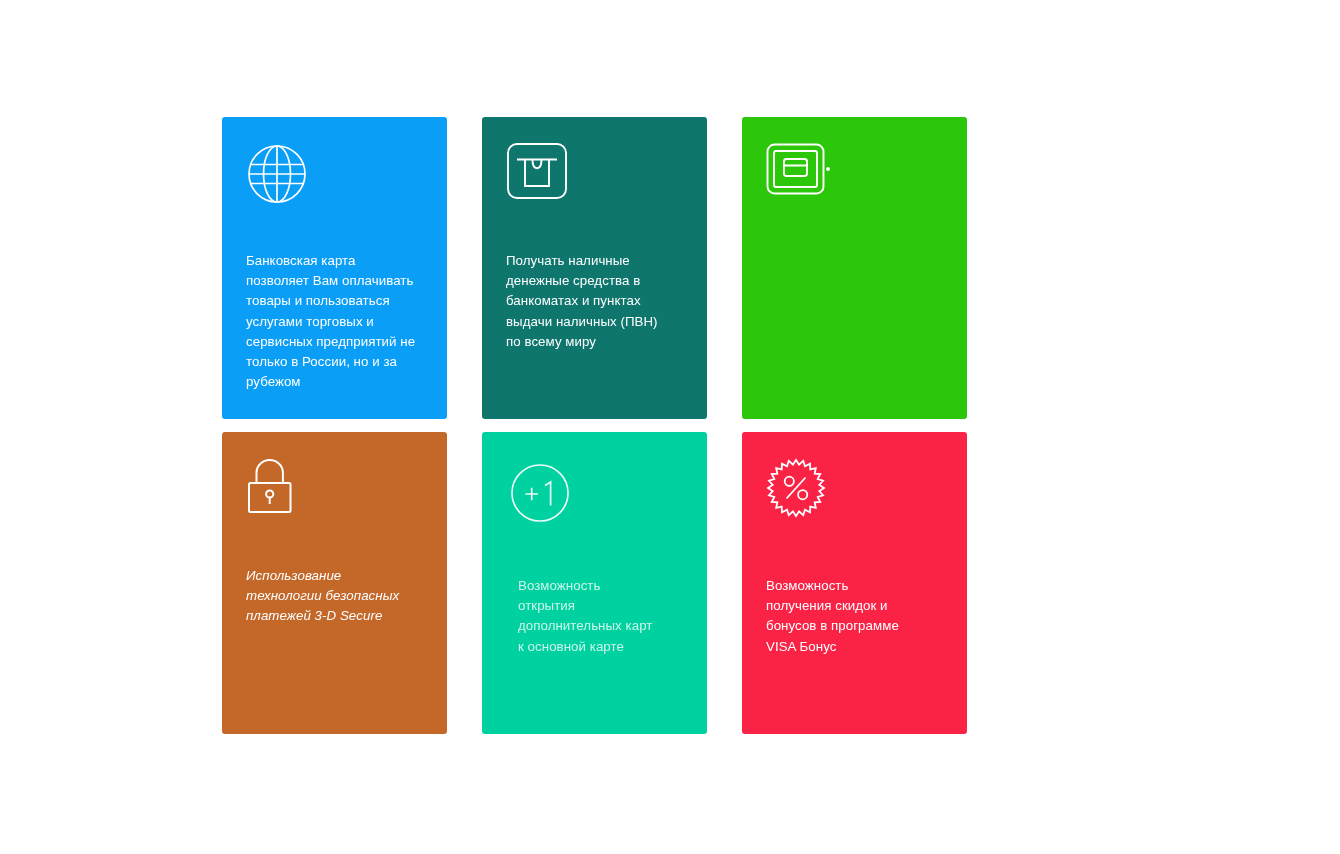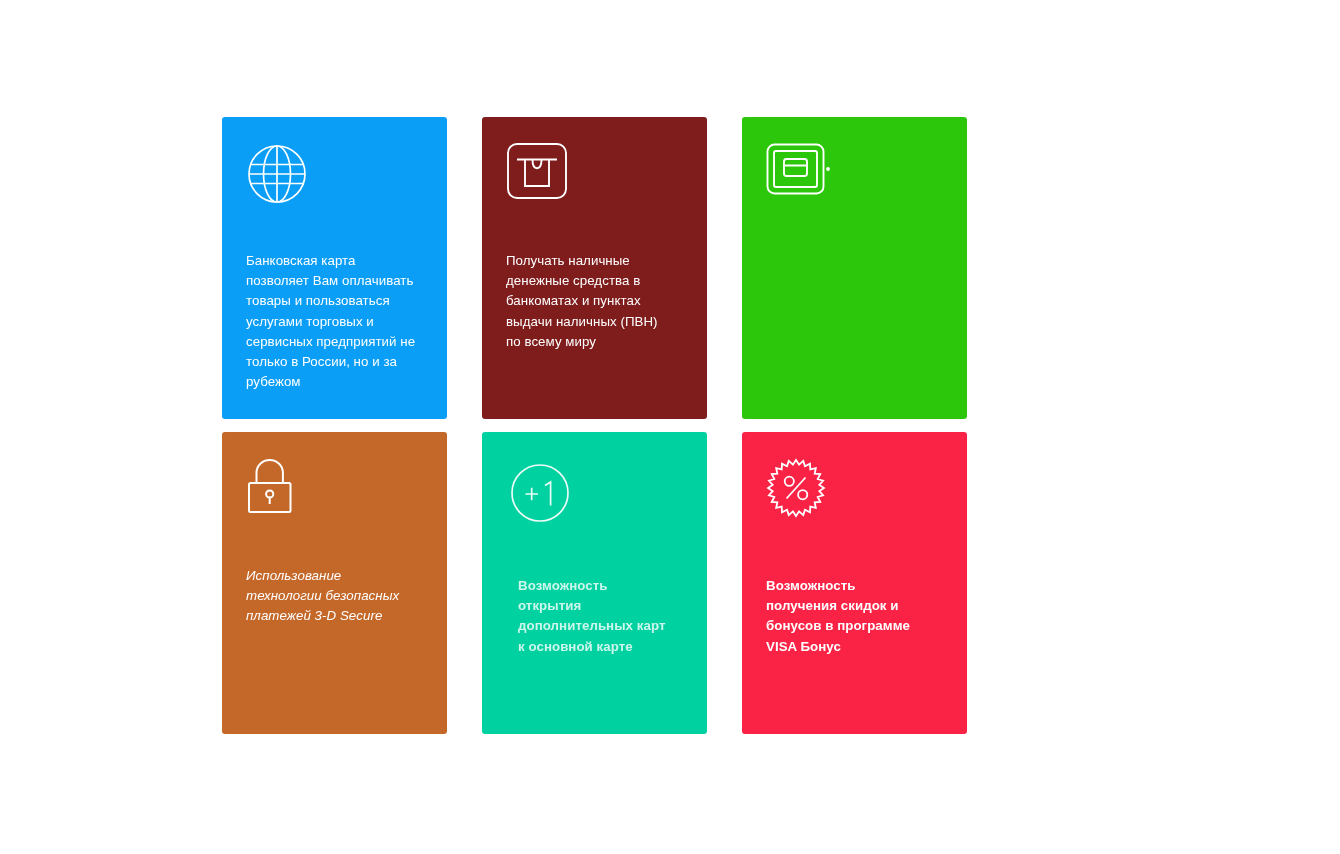--- a/index.html
+++ b/index.html
@@ -66,21 +66,20 @@
     color: rgba(255,255,255,0.80);
   }
   .benefit-card.soft .card-icon {
     left: 29px;
     top: 32px;
   }
 
   
   .row2 .card-text {
     top: 144px;
-    font-weight: bold;
   }
   .benefit-card.soft .card-text {
     top: 144px;
   }
 </style>
 </head>
 <body style="background: rgb(255, 255, 255);">
 
 <div id="benefits-grid">
 
@@ -97,21 +96,21 @@
     </span>
     <div class="card-text">Банковская карта
 позволяет Вам оплачивать
 товары и пользоваться
 услугами торговых и
 сервисных предприятий не
 только в России, но и за
 рубежом</div>
   </div>
 
-  <div class="benefit-card" style="background: #7f1d1d; text-decoration: underline;">
+  <div class="benefit-card" style="background: #0f766e; text-decoration: underline;">
     <span class="card-icon">
       <svg width="62" height="56" viewBox="0 0 62 56" fill="none" stroke="#ffffff" stroke-width="1.9">
         <rect x="2" y="1" width="58" height="54" rx="9"></rect>
         <line x1="11" y1="16.5" x2="51" y2="16.5"></line>
         <path d="M19 16.5 L19 43 L43 43 L43 16.5"></path>
         <path d="M26.5 16.5 C26.5 22.3 28.6 25.2 31 25.2 C33.4 25.2 35.5 22.3 35.5 16.5"></path>
       </svg>
     </span>
     <div class="card-text">Получать наличные
 денежные средства в

